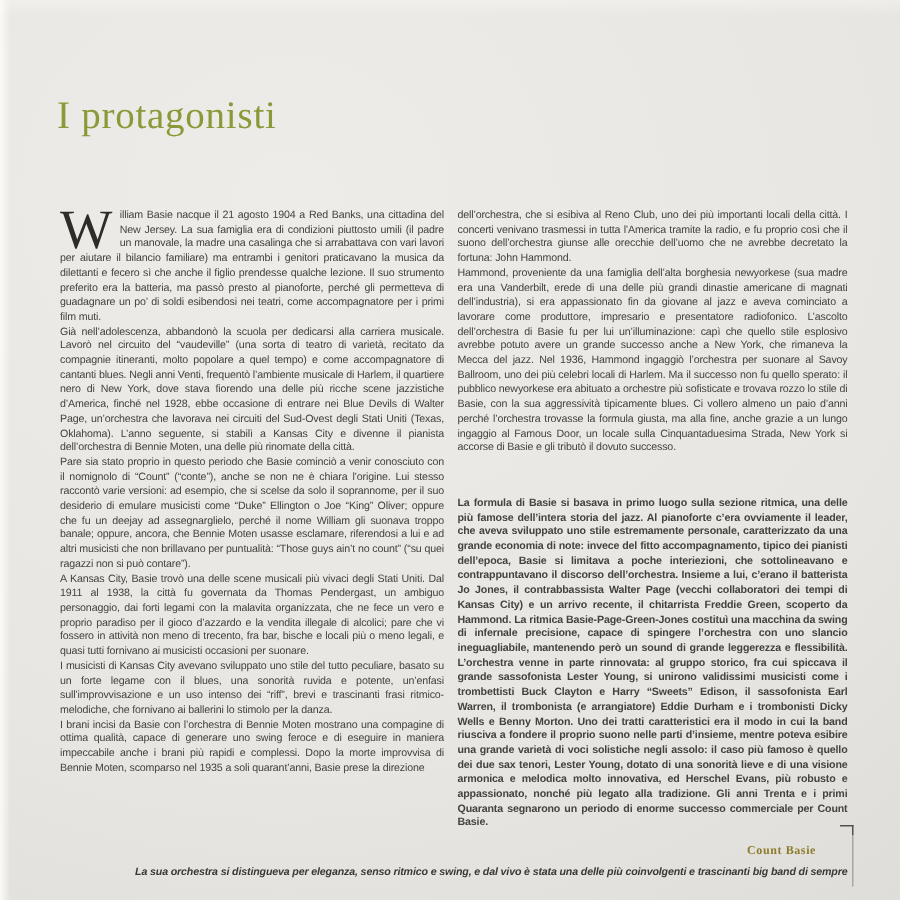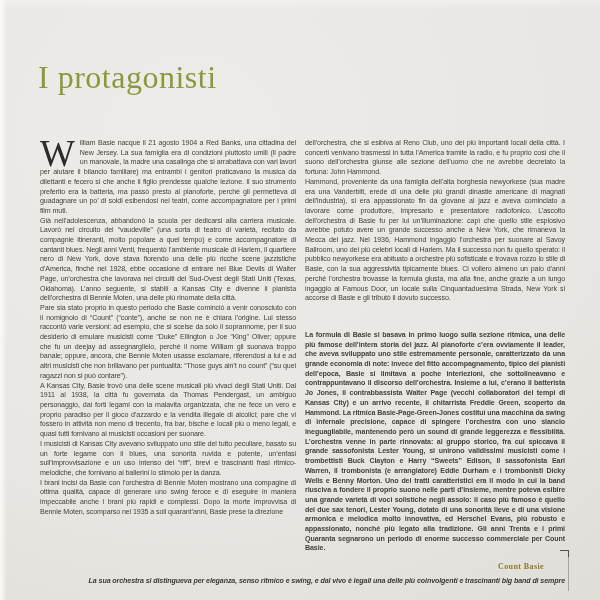--- a/index.html
+++ b/index.html
@@ -10,21 +10,21 @@
     background:
       linear-gradient(90deg, #fbfaf7 0px, rgba(251,250,247,0) 7px),
       linear-gradient(180deg, rgba(255,255,255,0.30) 0px, rgba(255,255,255,0) 10px),
       radial-gradient(130% 115% at 32% 22%, #edece8 0%, #e8e6e2 55%, #dbd9d4 100%);
     font-family:"Liberation Sans","DejaVu Sans",sans-serif;
   }
   .title{
     position:absolute;left:38px;top:59px;margin:0;
     font-family:"Liberation Serif","DejaVu Serif",serif;
     font-weight:400;
-    font-size:32px;line-height:36px;
+    font-size:26px;line-height:36px;
     letter-spacing:0.5px;
     color:#8b9a39;
   }
   .columns{
     position:absolute;left:40px;top:139px;width:525px;
     display:flex;gap:9px;
   }
   .col{
     font-size:7.1px;line-height:9.7px;letter-spacing:-0.1px;
     color:#45423d;
@@ -82,24 +82,24 @@
   <div class="columns">
     <div class="col col-left">
       <p><span class="dropcap">W</span><span>illiam Basie nacque il 21 agosto 1904 a Red Banks, una cittadina del New Jersey. La sua famiglia era di condizioni piuttosto umili (il padre un manovale, la madre una casalinga che si arrabattava con vari lavori per aiutare il bilancio familiare) ma entrambi i genitori praticavano la musica da dilettanti e fecero sì che anche il figlio prendesse qualche lezione. Il suo strumento preferito era la batteria, ma passò presto al pianoforte, perché gli permetteva di guadagnare un po’ di soldi esibendosi nei teatri, come accompagnatore per i primi film muti.</span></p>
       <p>Già nell’adolescenza, abbandonò la scuola per dedicarsi alla carriera musicale. Lavorò nel circuito del “vaudeville” (una sorta di teatro di varietà, recitato da compagnie itineranti, molto popolare a quel tempo) e come accompagnatore di cantanti blues. Negli anni Venti, frequentò l’ambiente musicale di Harlem, il quartiere nero di New York, dove stava fiorendo una delle più ricche scene jazzistiche d’America, finché nel 1928, ebbe occasione di entrare nei Blue Devils di Walter Page, un’orchestra che lavorava nei circuiti del Sud-Ovest degli Stati Uniti (Texas, Oklahoma). L’anno seguente, si stabilì a Kansas City e divenne il pianista dell’orchestra di Bennie Moten, una delle più rinomate della città.</p>
       <p>Pare sia stato proprio in questo periodo che Basie cominciò a venir conosciuto con il nomignolo di “Count” (“conte”), anche se non ne è chiara l’origine. Lui stesso raccontò varie versioni: ad esempio, che si scelse da solo il soprannome, per il suo desiderio di emulare musicisti come “Duke” Ellington o Joe “King” Oliver; oppure che fu un deejay ad assegnarglielo, perché il nome William gli suonava troppo banale; oppure, ancora, che Bennie Moten usasse esclamare, riferendosi a lui e ad altri musicisti che non brillavano per puntualità: “Those guys ain’t no count” (“su quei ragazzi non si può contare”).</p>
       <p>A Kansas City, Basie trovò una delle scene musicali più vivaci degli Stati Uniti. Dal 1911 al 1938, la città fu governata da Thomas Pendergast, un ambiguo personaggio, dai forti legami con la malavita organizzata, che ne fece un vero e proprio paradiso per il gioco d’azzardo e la vendita illegale di alcolici; pare che vi fossero in attività non meno di trecento, fra bar, bische e locali più o meno legali, e quasi tutti fornivano ai musicisti occasioni per suonare.</p>
       <p>I musicisti di Kansas City avevano sviluppato uno stile del tutto peculiare, basato su un forte legame con il blues, una sonorità ruvida e potente, un’enfasi sull’improvvisazione e un uso intenso dei “riff”, brevi e trascinanti frasi ritmico-melodiche, che fornivano ai ballerini lo stimolo per la danza.</p>
       <p>I brani incisi da Basie con l’orchestra di Bennie Moten mostrano una compagine di ottima qualità, capace di generare uno swing feroce e di eseguire in maniera impeccabile anche i brani più rapidi e complessi. Dopo la morte improvvisa di Bennie Moten, scomparso nel 1935 a soli quarant’anni, Basie prese la direzione</p>
     </div>
     <div class="col col-right">
-      <p>dell’orchestra, che si esibiva al Reno Club, uno dei più importanti locali della città. I concerti venivano trasmessi in tutta l’America tramite la radio, e fu proprio così che il suono dell’orchestra giunse alle sezione dell’uomo che ne avrebbe decretato la fortuna: John Hammond.</p>
+      <p>dell’orchestra, che si esibiva al Reno Club, uno dei più importanti locali della città. I concerti venivano trasmessi in tutta l’America tramite la radio, e fu proprio così che il suono dell’orchestra giunse alle orecchie dell’uomo che ne avrebbe decretato la fortuna: John Hammond.</p>
       <p>Hammond, proveniente da una famiglia dell’alta borghesia newyorkese (sua madre era una Vanderbilt, erede di una delle più grandi dinastie americane di magnati dell’industria), si era appassionato fin da giovane al jazz e aveva cominciato a lavorare come produttore, impresario e presentatore radiofonico. L’ascolto dell’orchestra di Basie fu per lui un’illuminazione: capì che quello stile esplosivo avrebbe potuto avere un grande successo anche a New York, che rimaneva la Mecca del jazz. Nel 1936, Hammond ingaggiò l’orchestra per suonare al Savoy Ballroom, uno dei più celebri locali di Harlem. Ma il successo non fu quello sperato: il pubblico newyorkese era abituato a orchestre più sofisticate e trovava rozzo lo stile di Basie, con la sua aggressività tipicamente blues. Ci vollero almeno un paio d’anni perché l’orchestra trovasse la formula giusta, ma alla fine, anche grazie a un lungo ingaggio al Famous Door, un locale sulla Cinquantaduesima Strada, New York si accorse di Basie e gli tributò il dovuto successo.</p>
       <p class="para-gap">La formula di Basie si basava in primo luogo sulla sezione ritmica, una delle più famose dell’intera storia del jazz. Al pianoforte c’era ovviamente il leader, che aveva sviluppato uno stile estremamente personale, caratterizzato da una grande economia di note: invece del fitto accompagnamento, tipico dei pianisti dell’epoca, Basie si limitava a poche interiezioni, che sottolineavano e contrappuntavano il discorso dell’orchestra. Insieme a lui, c’erano il batterista Jo Jones, il contrabbassista Walter Page (vecchi collaboratori dei tempi di Kansas City) e un arrivo recente, il chitarrista Freddie Green, scoperto da Hammond. La ritmica Basie-Page-Green-Jones costituì una macchina da swing di infernale precisione, capace di spingere l’orchestra con uno slancio ineguagliabile, mantenendo però un sound di grande leggerezza e flessibilità. L’orchestra venne in parte rinnovata: al gruppo storico, fra cui spiccava il grande sassofonista Lester Young, si unirono validissimi musicisti come i trombettisti Buck Clayton e Harry “Sweets” Edison, il sassofonista Earl Warren, il trombonista (e arrangiatore) Eddie Durham e i trombonisti Dicky Wells e Benny Morton. Uno dei tratti caratteristici era il modo in cui la band riusciva a fondere il proprio suono nelle parti d’insieme, mentre poteva esibire una grande varietà di voci solistiche negli assolo: il caso più famoso è quello dei due sax tenori, Lester Young, dotato di una sonorità lieve e di una visione armonica e melodica molto innovativa, ed Herschel Evans, più robusto e appassionato, nonché più legato alla tradizione. Gli anni Trenta e i primi Quaranta segnarono un periodo di enorme successo commerciale per Count Basie.</p>
     </div>
   </div>
 
   <div class="corner-mark"></div>
   <div class="side-rule"></div>
   <div class="subject-label">Count Basie</div>
-  <div class="caption">La sua orchestra si distingueva per eleganza, senso ritmico e swing, e dal vivo è legali una delle più coinvolgenti e trascinanti big band di sempre</div>
+  <div class="caption">La sua orchestra si distingueva per eleganza, senso ritmico e swing, e dal vivo è stata una delle più coinvolgenti e trascinanti big band di sempre</div>
 
 </div>
 
 </body></html>

